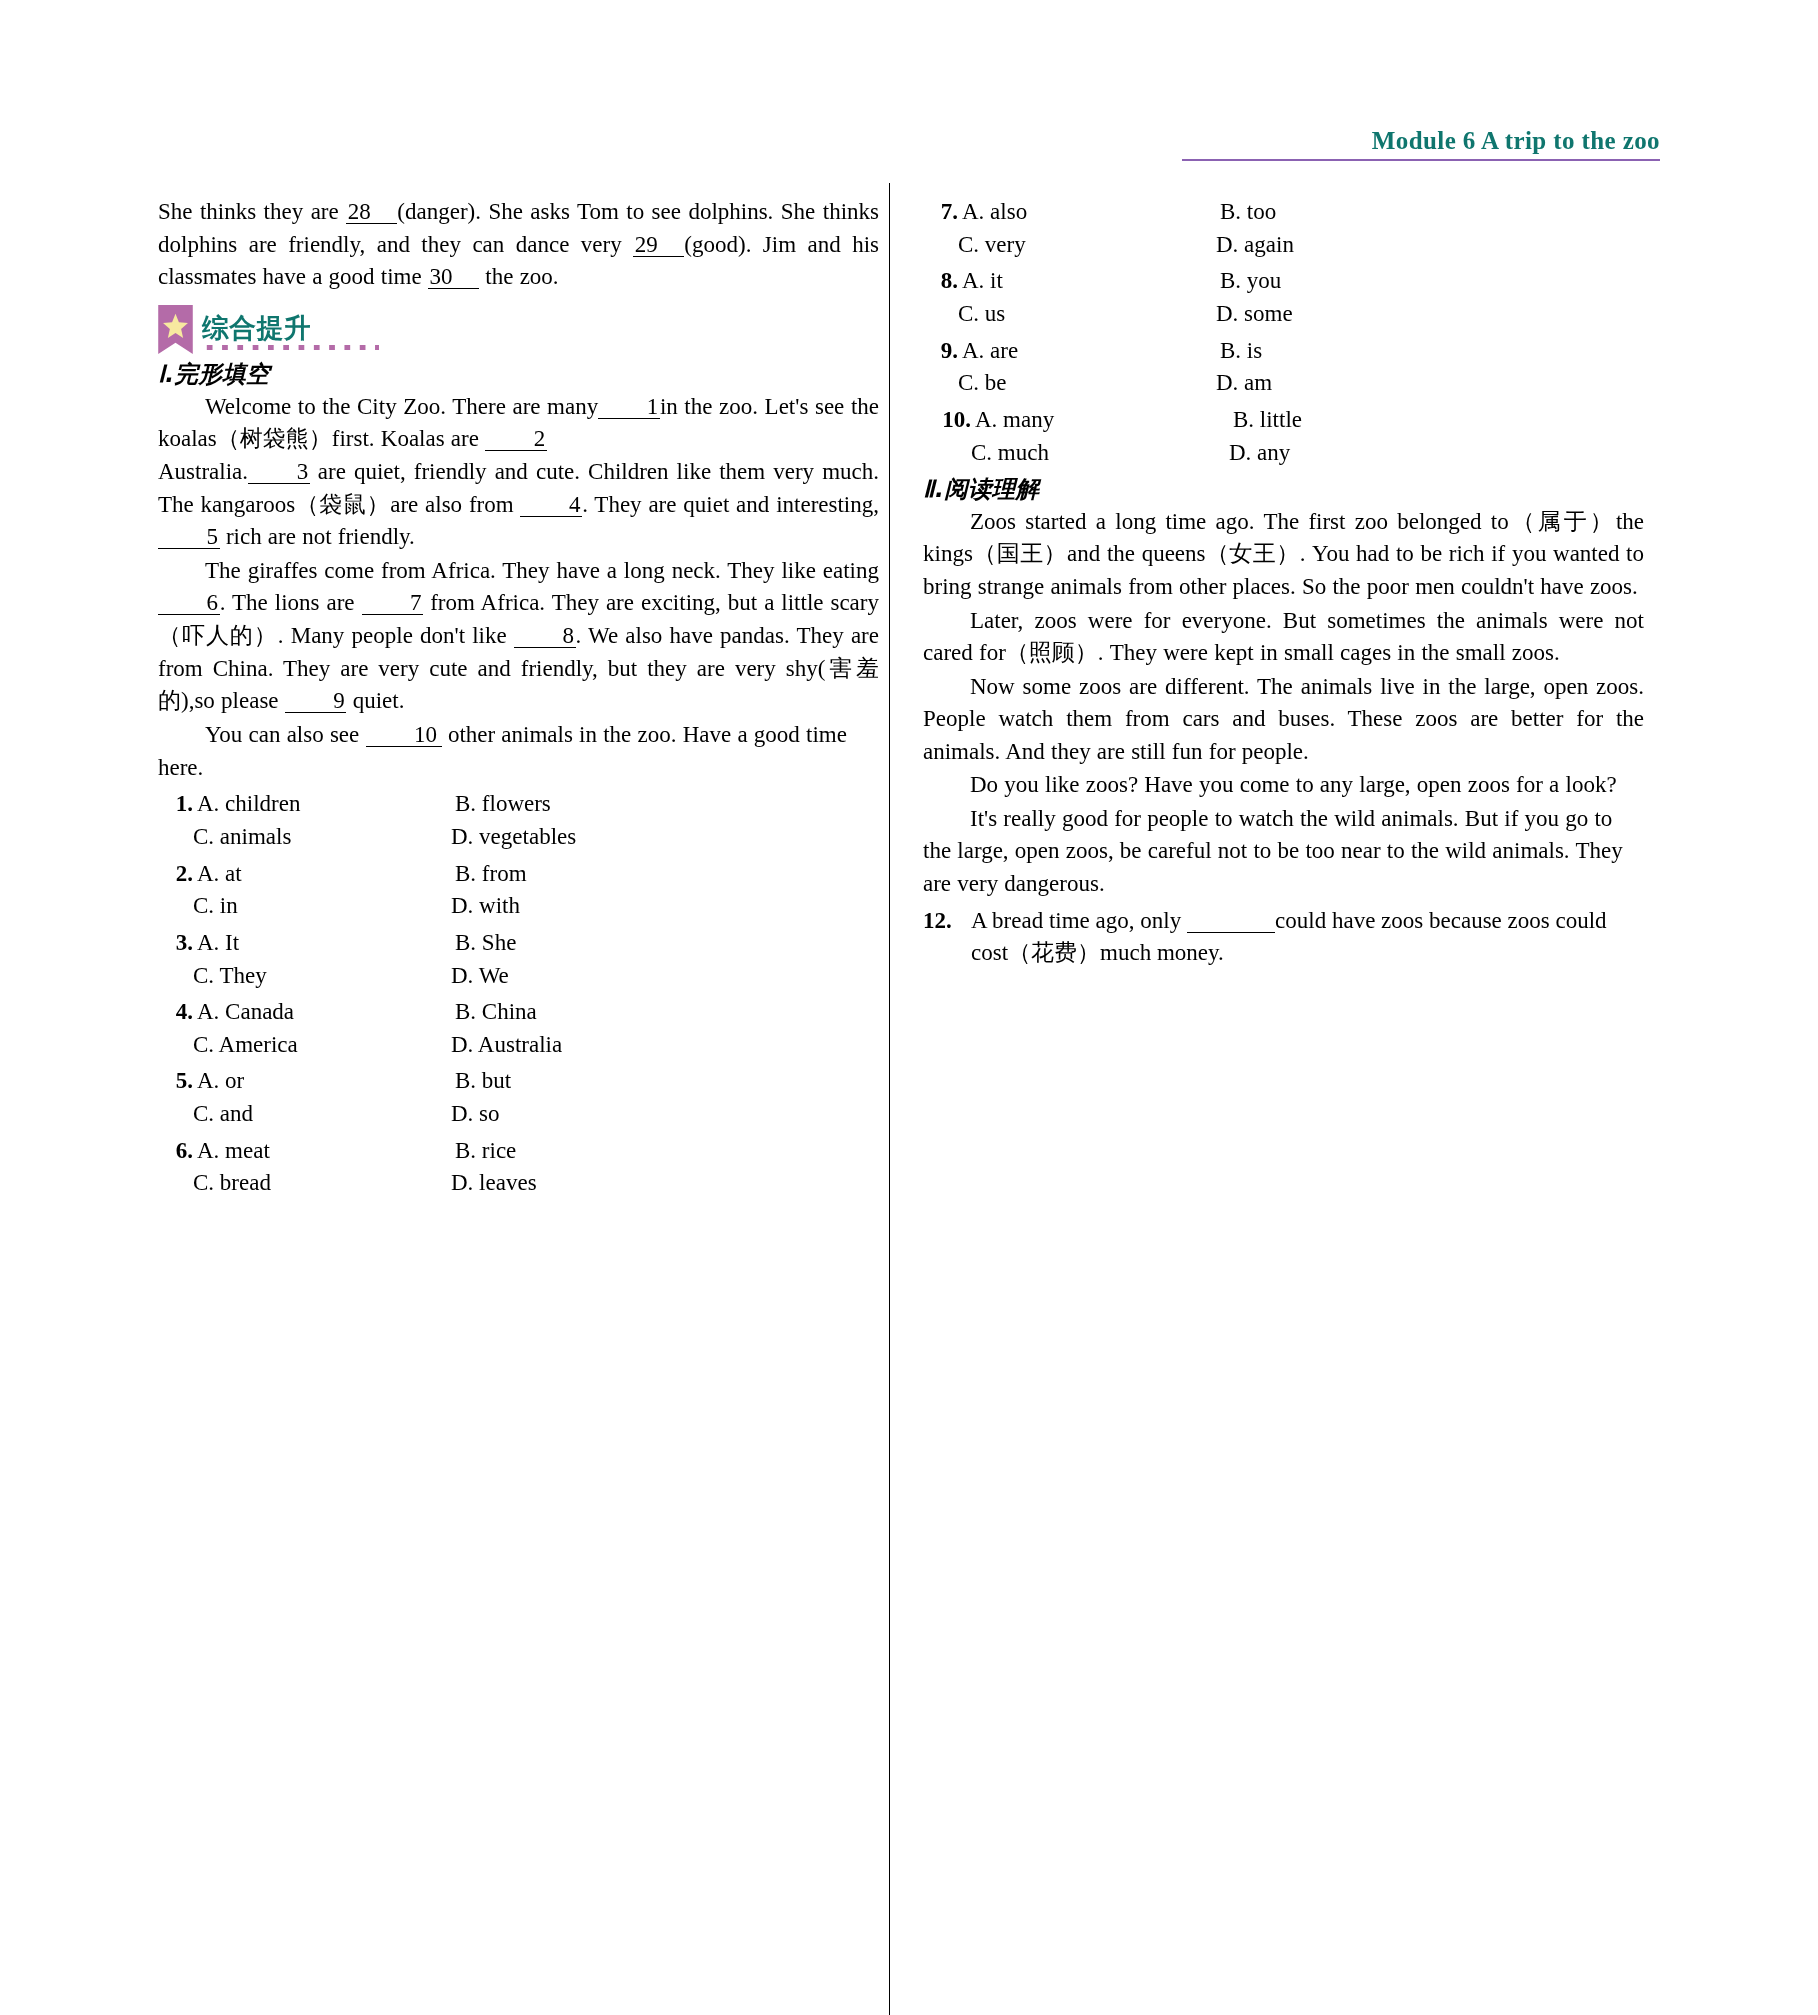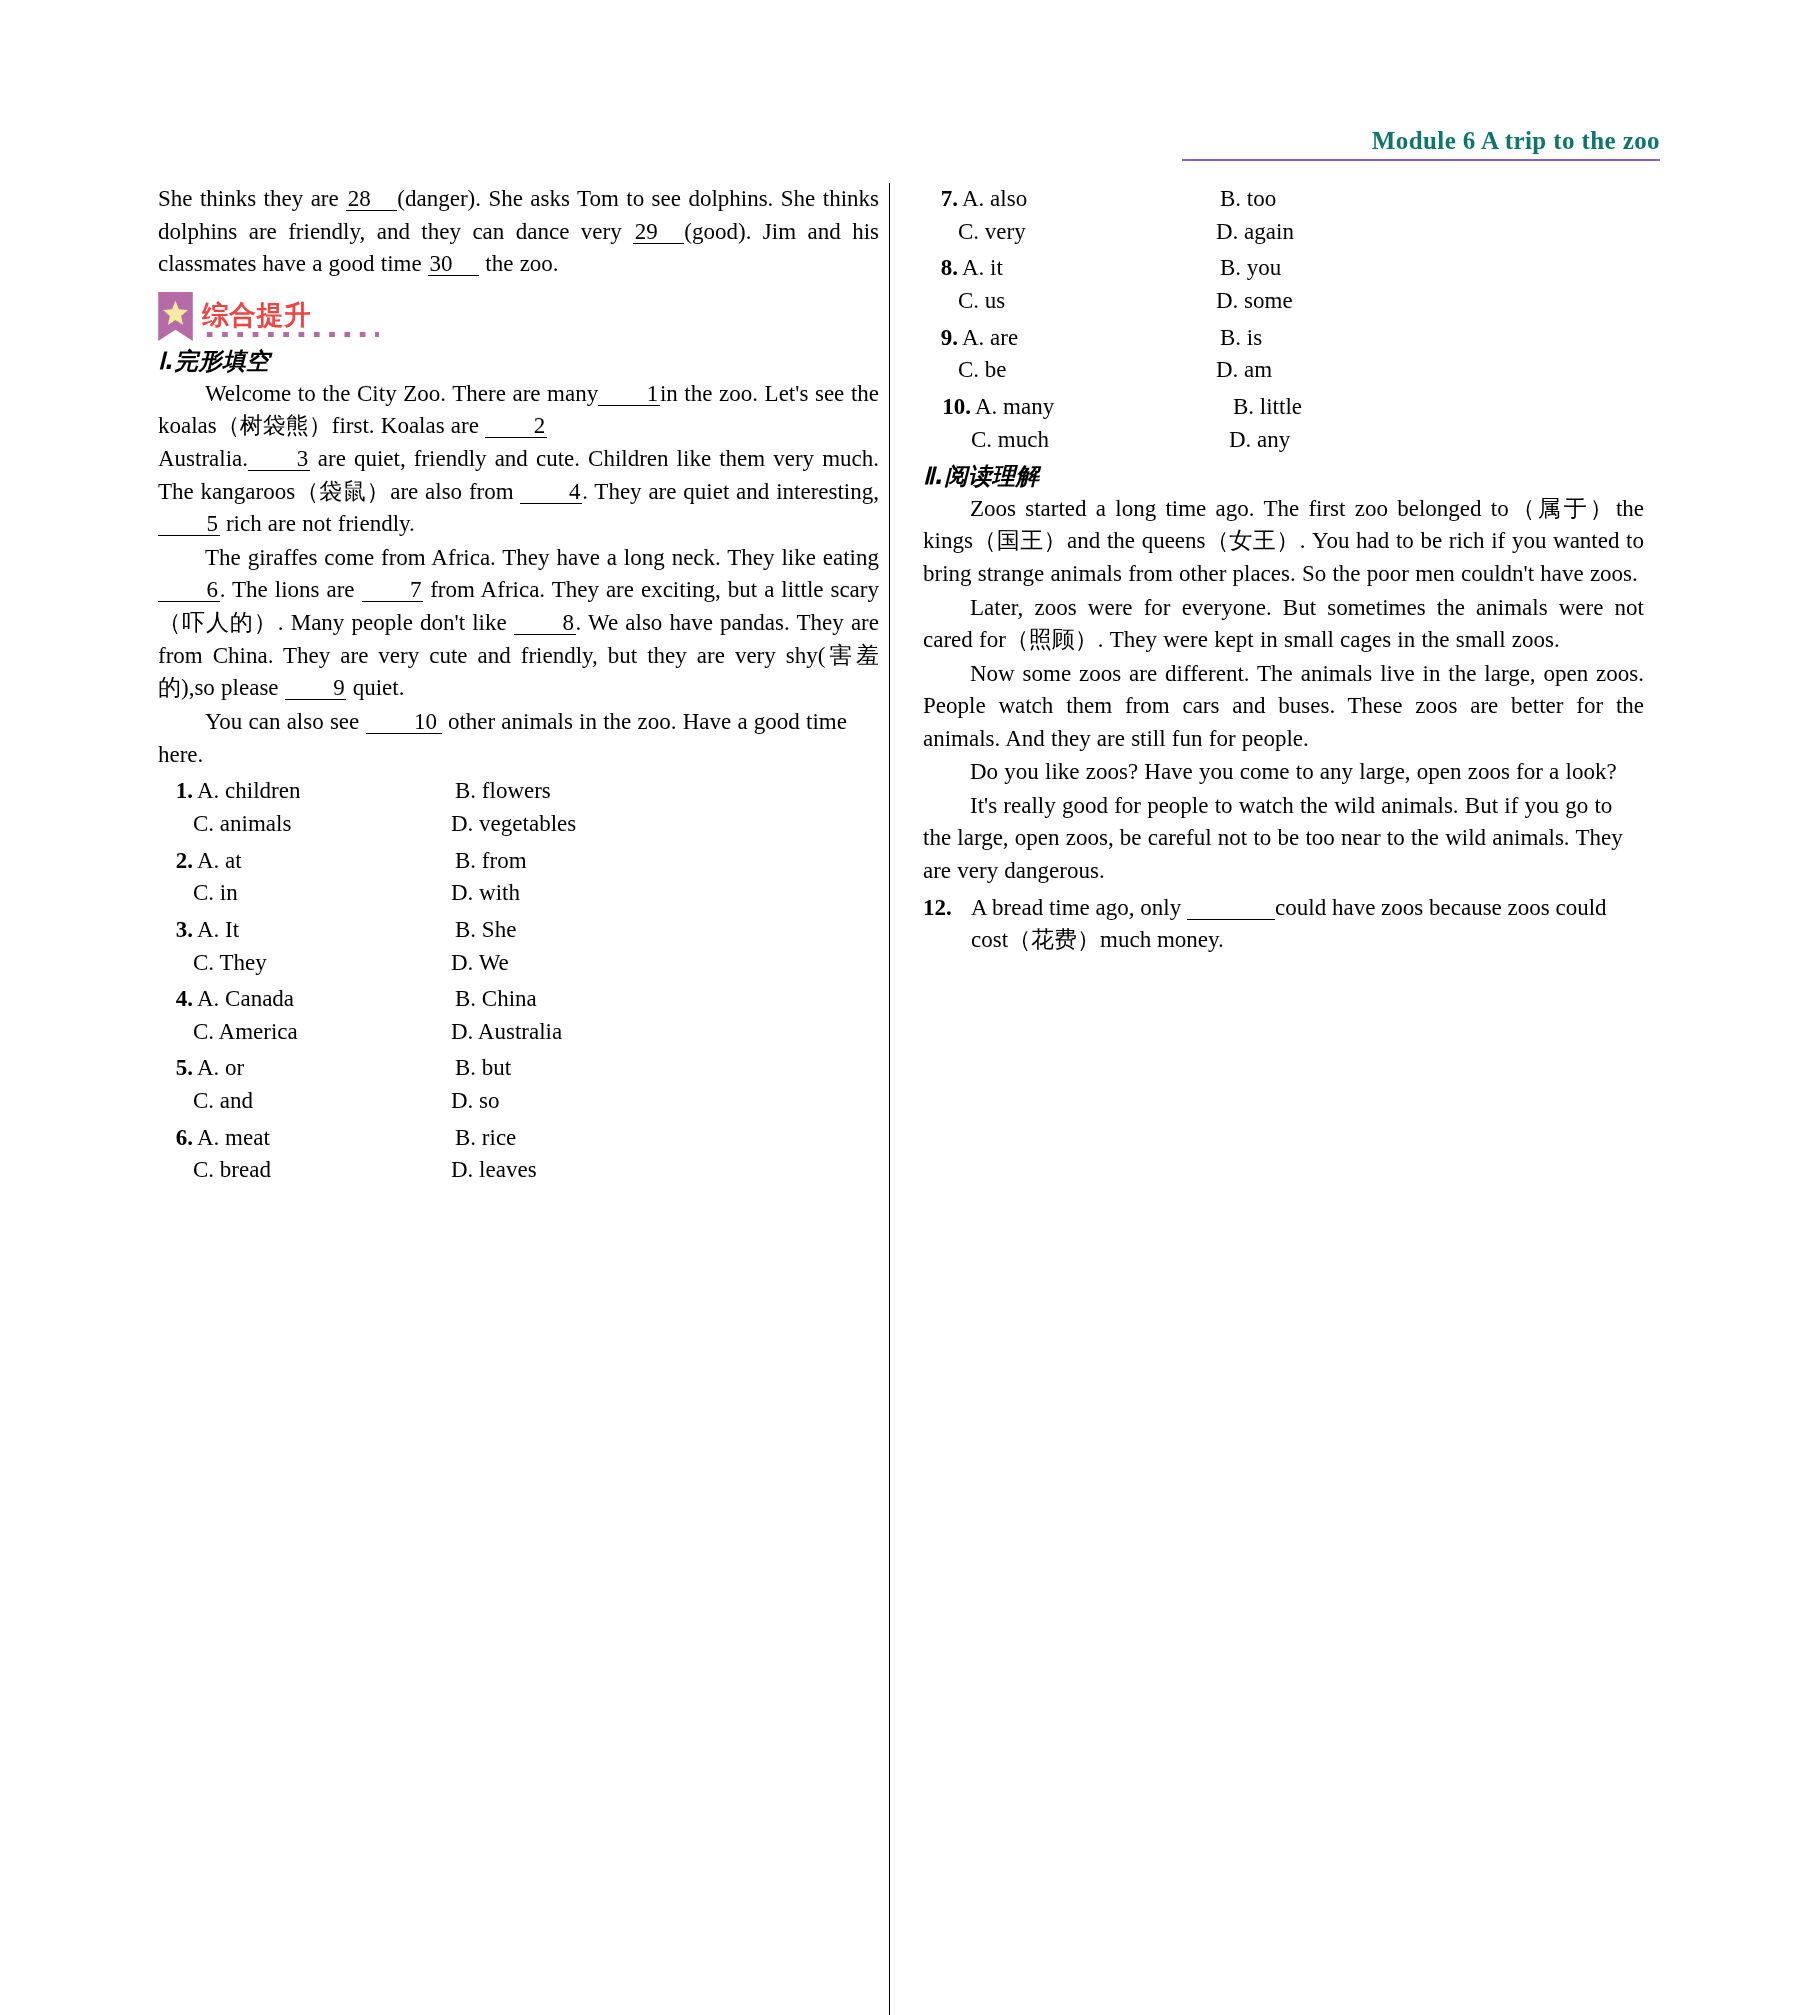--- a/index.html
+++ b/index.html
@@ -35,21 +35,21 @@
     margin-top:6.4px;
     height:2px;
     background:#8B62B2;
     width:478px;
     margin-left:auto;
   }
 
   
   .col {
     position:absolute;
-    top:183px;
+    top:196px;
     width:721px;
     font-size:23px;
     line-height:1.42;
   }
   .col-left  { left:158px; }
   .col-right { left:923px; }
 
   .divider {
     position:absolute;
     left:889px;
@@ -97,21 +97,21 @@
   .banner-icon svg { display:block; }
   .banner-text-wrap {
     margin-left:8.9px;
     position:relative;
     padding-bottom:4px;
   }
   .banner-text {
     font-family:"DejaVu Sans", sans-serif;
     font-weight:bold;
     font-size:26.6px;
-    color:#ef4444;
+    color:#0f766e;
     line-height:1.0;
     letter-spacing:0.8px;
     white-space:nowrap;
   }
   .banner-dots {
     margin-top:4px;
     height:4.8px;
     background-image:radial-gradient(circle, #B46BA8 40%, rgba(0,0,0,0) 41%);
     background-size:15.3px 4.8px;
     background-repeat:repeat-x;

